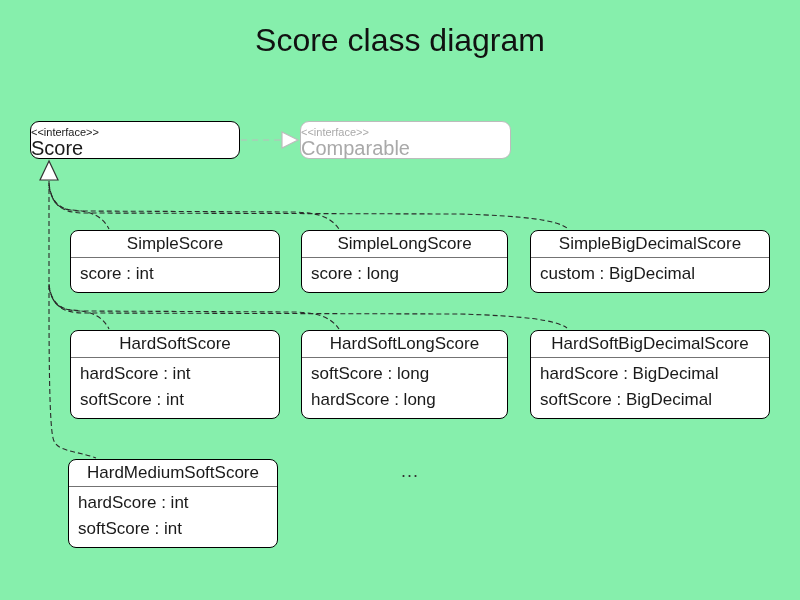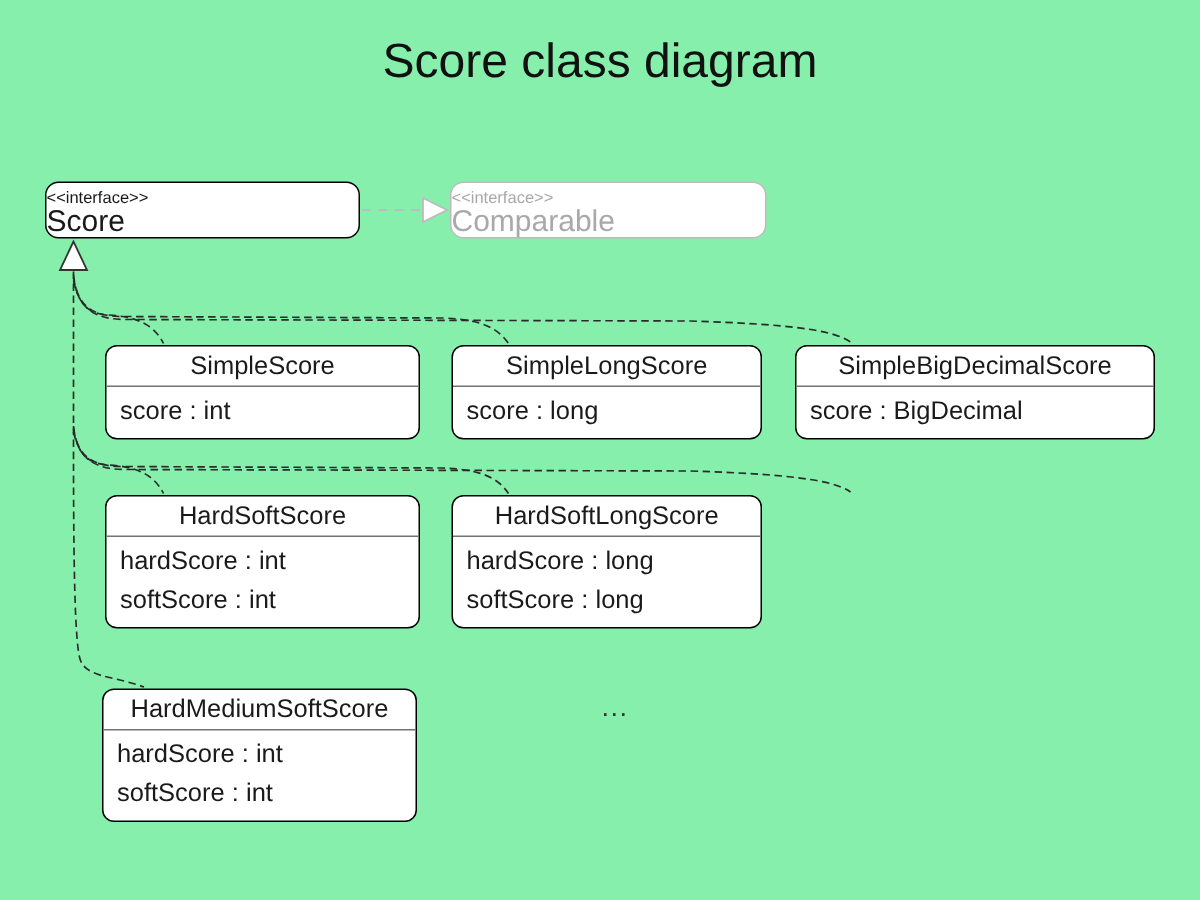--- a/index.html
+++ b/index.html
@@ -89,40 +89,47 @@
   <div class="cbox" id="cls-1">
     <div class="hdr">SimpleLongScore</div>
     <div class="attrs">
       <div class="attr">score : long</div>
     </div>
   </div>
 
   <div class="cbox" id="cls-2">
     <div class="hdr">SimpleBigDecimalScore</div>
     <div class="attrs">
-      <div class="attr">score : BigDecimal</div>
+      <div class="attr">custom : BigDecimal</div>
     </div>
   </div>
 
   <div class="cbox" id="cls-3">
     <div class="hdr">HardSoftScore</div>
     <div class="attrs">
       <div class="attr">hardScore : int</div>
       <div class="attr">softScore : int</div>
     </div>
   </div>
 
   <div class="cbox" id="cls-4">
     <div class="hdr">HardSoftLongScore</div>
     <div class="attrs">
+      <div class="attr">softScore : long</div>
       <div class="attr">hardScore : long</div>
-      <div class="attr">softScore : long</div>
     </div>
   </div>
 
+  <div class="cbox" id="cls-5">
+    <div class="hdr">HardSoftBigDecimalScore</div>
+    <div class="attrs">
+      <div class="attr">hardScore : BigDecimal</div>
+      <div class="attr">softScore : BigDecimal</div>
+    </div>
+  </div>
 
   <div class="cbox" id="cls-6">
     <div class="hdr">HardMediumSoftScore</div>
     <div class="attrs">
       <div class="attr">hardScore : int</div>
       <div class="attr">softScore : int</div>
     </div>
   </div>
 
   <div class="dots">...</div>

